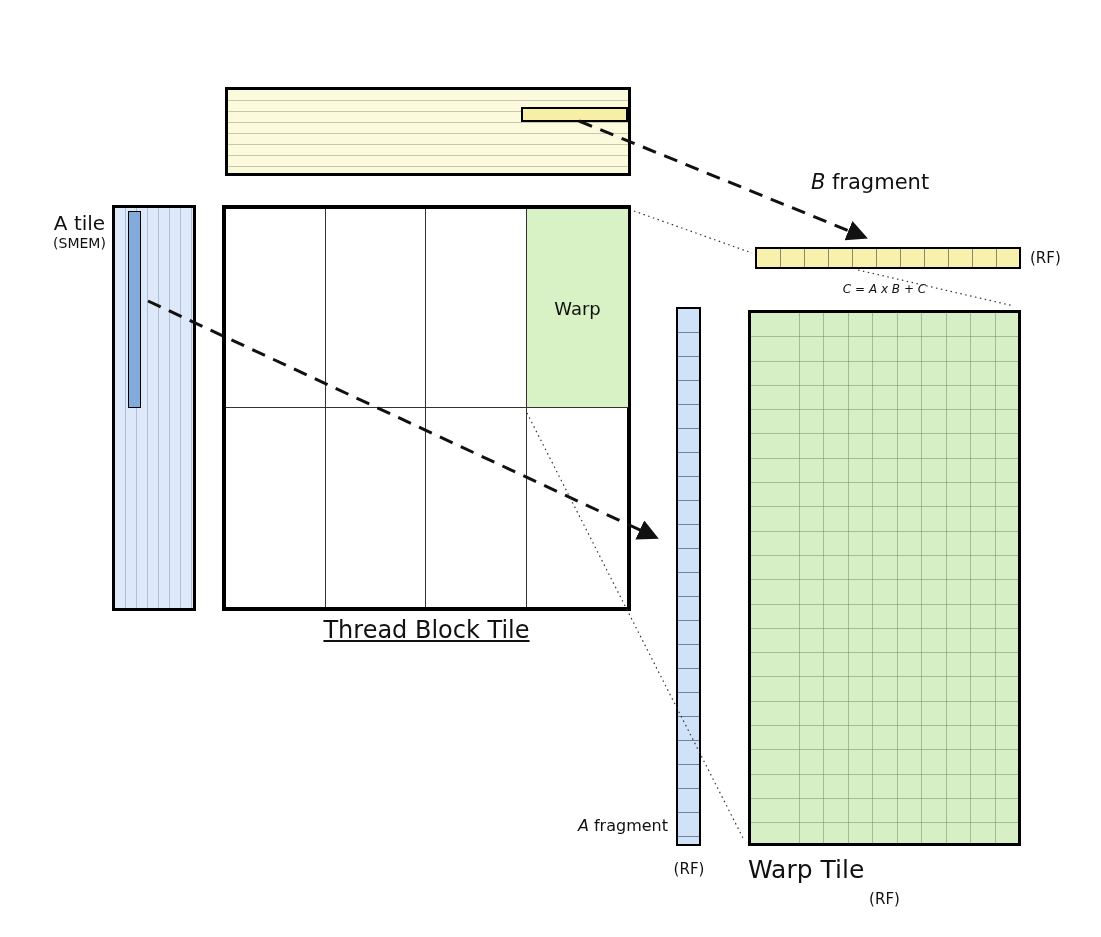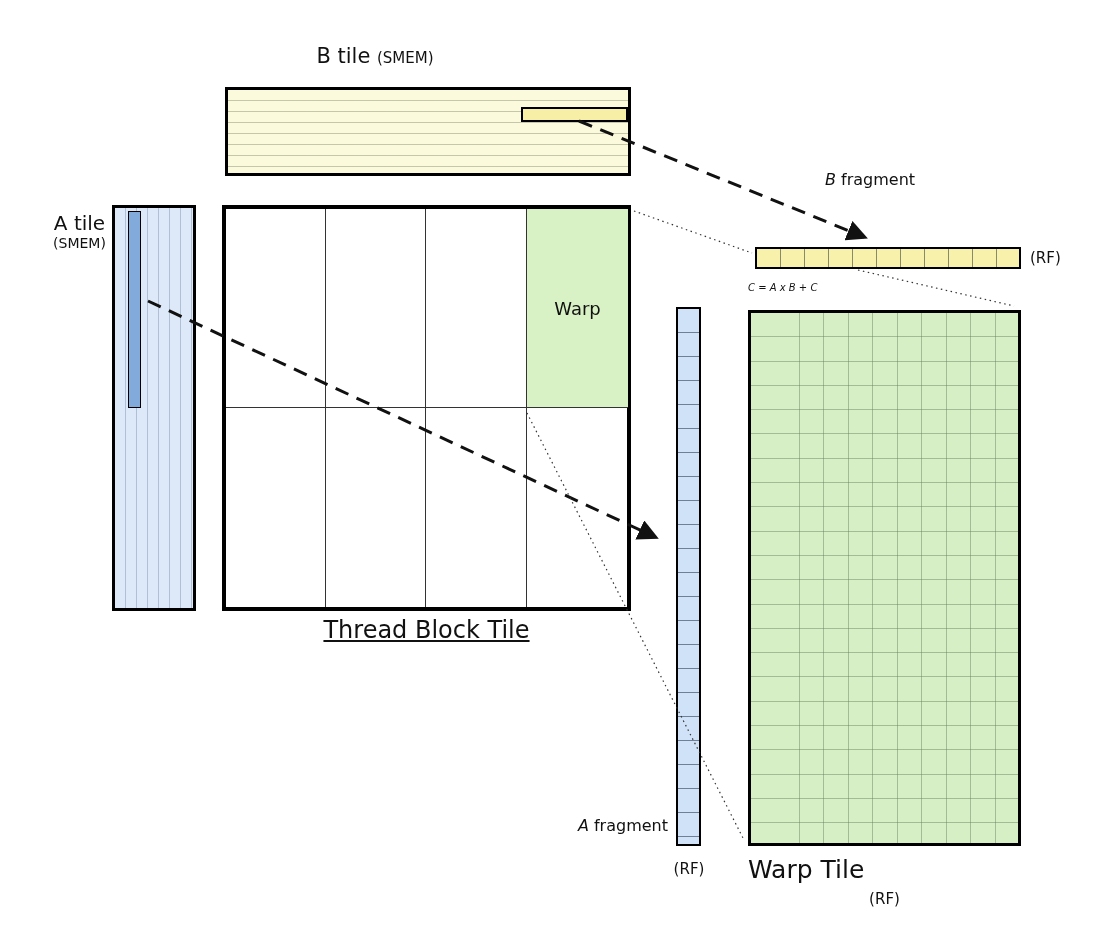--- a/index.html
+++ b/index.html
@@ -29,49 +29,48 @@
   .tb-hline{position:absolute;left:0;right:0;height:1px;top:198px;background:#333;}
   .warp-cell{position:absolute;left:300px;top:0;width:101px;height:198px;background:#d9f2c5;
              border-left:1px solid #333;border-bottom:1px solid #333;
              display:flex;align-items:center;justify-content:center;font-size:18px;}
   .tb-label{left:222px;top:616px;width:409px;text-align:center;font-size:24px;white-space:nowrap;text-decoration:underline;}
 
   
   .b-fragment{left:755px;top:247px;width:266px;height:22px;border:2px solid #000;
               background-color:#f8f1ac;
               background-image:repeating-linear-gradient(to right,transparent 0,transparent 23px,#8a8a68 23px,#8a8a68 24px);}
-  .b-frag-label{left:770px;top:170px;width:200px;text-align:center;font-size:16px;white-space:nowrap;}
+  .b-frag-label{left:770px;top:170px;width:200px;text-align:center;font-size:21px;white-space:nowrap;}
   .b-rf{left:1030px;top:249px;font-size:15px;}
 
   
   .a-fragment{left:676px;top:307px;width:25px;height:539px;border:2px solid #000;
               background-color:#cfe2f7;
               background-image:repeating-linear-gradient(to bottom,transparent 0,transparent 23px,#6f8096 23px,#6f8096 24px);}
   .a-frag-label{left:528px;top:816px;width:140px;text-align:right;font-size:16px;white-space:nowrap;}
   .a-rf{left:664px;top:860px;width:50px;text-align:center;font-size:15px;}
 
   
   .warp-tile{left:748px;top:310px;width:273px;height:536px;border:3px solid #000;
              background-color:#d6efc4;
              background-image:
                repeating-linear-gradient(to right,transparent 0,transparent 23.5px,rgba(100,125,90,0.45) 23.5px,rgba(100,125,90,0.45) 24.5px),
                repeating-linear-gradient(to bottom,transparent 0,transparent 23.3px,rgba(100,125,90,0.45) 23.3px,rgba(100,125,90,0.45) 24.3px);}
-  .equation{left:748px;top:282px;width:273px;font-size:10px;font-style:italic;white-space:nowrap;}
+  .equation{left:748px;top:282px;width:273px;text-align:center;font-size:12px;font-style:italic;white-space:nowrap;}
   .warp-tile-label{left:748px;top:855px;width:273px;text-align:left;font-size:25px;white-space:nowrap;}
   .warp-rf{left:748px;top:890px;width:273px;text-align:center;font-size:15px;}
 
   .italic{font-style:italic;}
   svg.overlay{position:absolute;left:0;top:0;width:1101px;height:937px;pointer-events:none;}
 </style>
 </head>
 <body>
 
 <div id="canvas">
 
-  <div class="abs b-tile-label"><span>B tile</span> <span class="mem-small">(SMEM)</span></div>
   <div class="abs b-tile"></div>
   <div class="abs b-slice"></div>
 
   <div class="abs a-tile-label">
     <div>A tile</div>
     <div class="mem-small">(SMEM)</div>
   </div>
   <div class="abs a-tile"></div>
   <div class="abs a-slice"></div>
 

